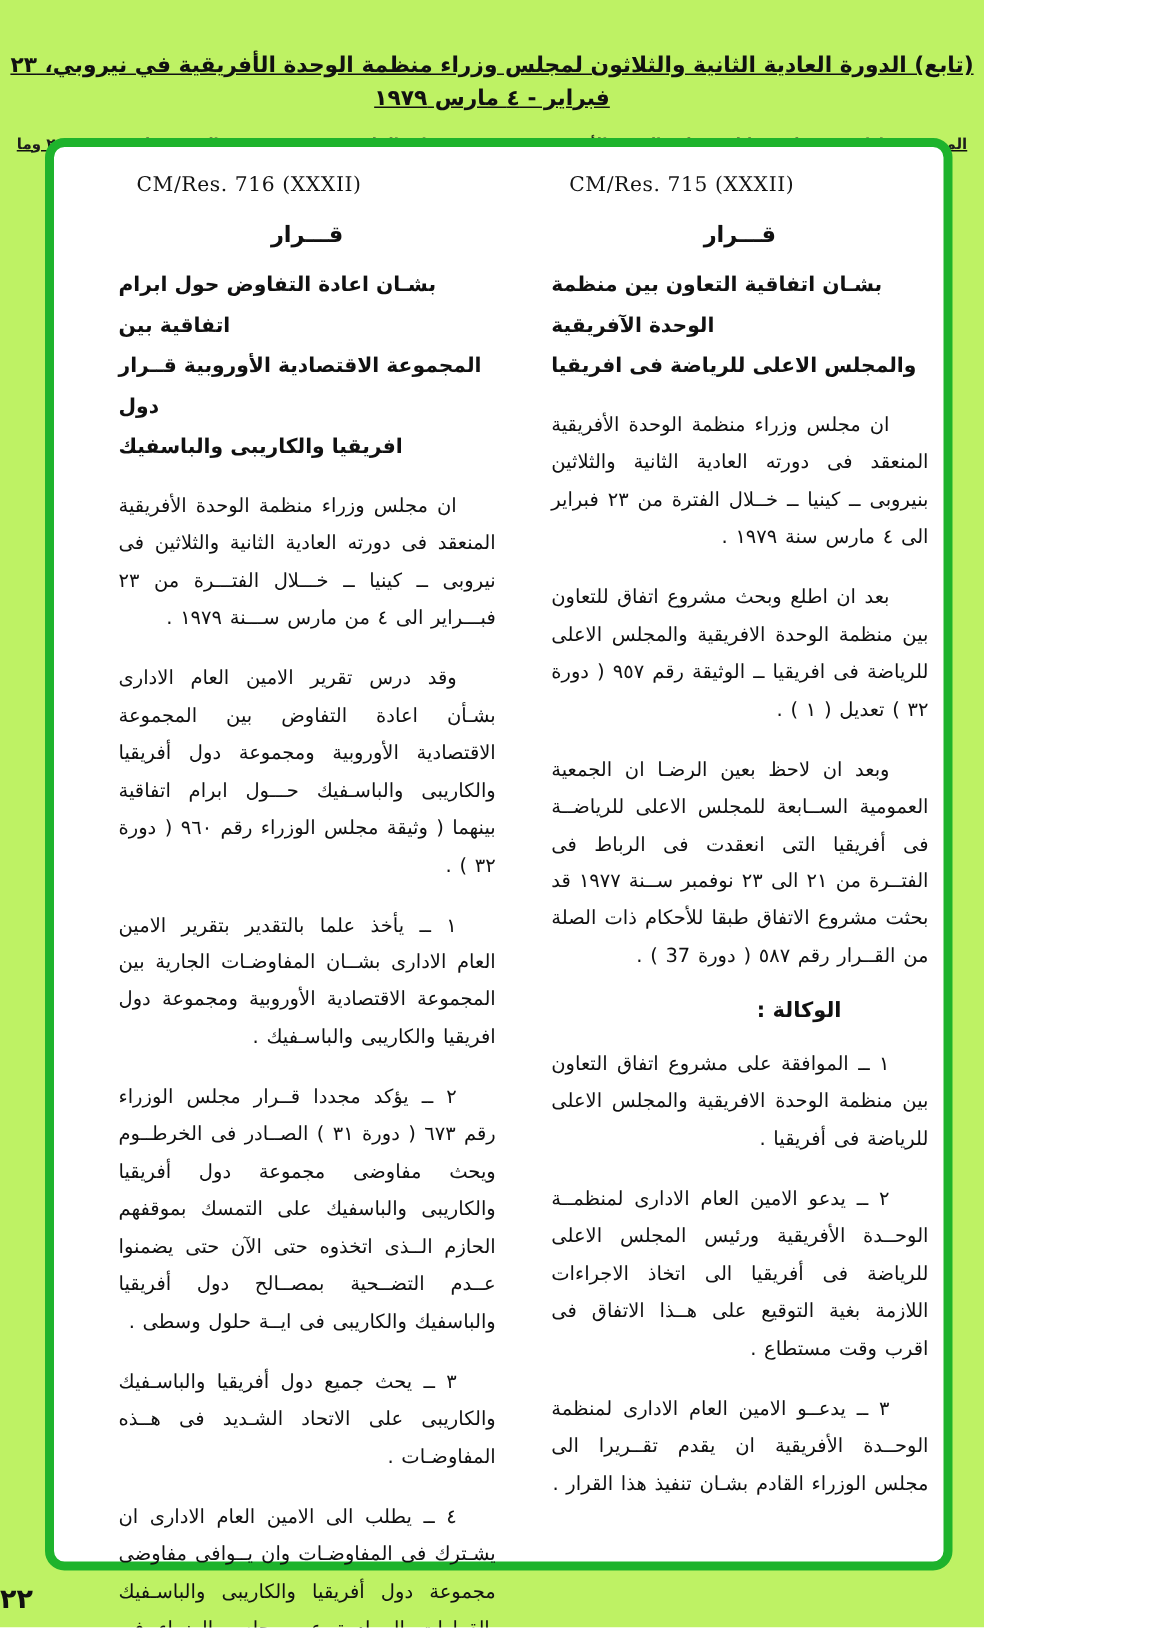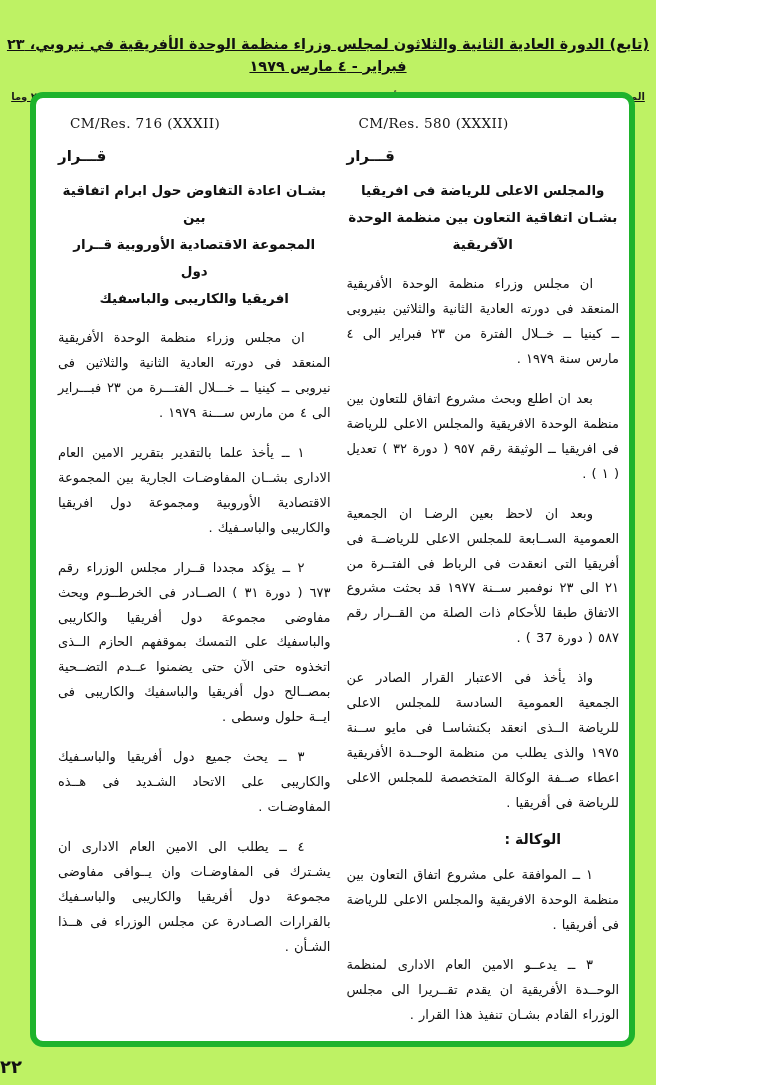--- a/index.html
+++ b/index.html
@@ -46,40 +46,41 @@
   }
   .columns {
     direction: rtl;
     display: flex;
     gap: 16px;
     height: 100%;
   }
   .col {
     width: 50%;
     direction: rtl;
+    margin-left: 21px;
   }
   .res-ref {
     direction: ltr;
     text-align: left;
     font-family: "DejaVu Serif", serif;
     font-size: 13.5px;
     letter-spacing: 0.4px;
     color: #141414;
     padding-left: 12px;
   }
   .res-heading {
-    text-align: left;
+    text-align: center;
     font-weight: 700;
     font-size: 15px;
     margin-top: 16px;
     letter-spacing: 1px;
   }
   .res-title {
     margin-top: 12px;
-    text-align: center;
+    text-align: left;
     font-weight: 700;
     font-size: 13.5px;
     line-height: 2.0;
   }
   .res-body { margin-top: 14px; }
   .res-body p {
     font-size: 13px;
     line-height: 1.92;
     text-align: justify;
     text-align-last: right;
@@ -108,47 +109,48 @@
 
   <div class="doc-header">
     <div class="line1">(تابع) الدورة العادية الثانية والثلاثون لمجلس وزراء منظمة الوحدة الأفريقية في نيروبي، ٢٣ فبراير - ٤ مارس ١٩٧٩</div>
     <div class="line2">المصدر: قرارات وتوصيات وبيانات منظمة الوحدة الأفريقية ١٩٦٣-١٩٨٣، وزارة الخارجية، جمهورية مصر العربية، ط ١٩٨٥، ص ٢٠ وما بعدها</div>
   </div>
 
   <div class="content-frame" style="border-color: rgb(30, 179, 44);">
     <div class="columns">
 
       <div class="col">
-        <div class="res-ref">CM/Res. 580 (XXXII)</div>
+        <div class="res-ref">CM/Res. 715 (XXXII)</div>
         <div class="res-heading">قـــرار</div>
         <div class="res-title">
+          <div>بشـان اتفاقية التعاون بين منظمة الوحدة الآفريقية</div>
           <div>والمجلس الاعلى للرياضة فى افريقيا</div>
-          <div>بشـان اتفاقية التعاون بين منظمة الوحدة الآفريقية</div>
         </div>
         <div class="res-body">
           <p>ان مجلس وزراء منظمة الوحدة الأفريقية المنعقد فى دورته العادية الثانية والثلاثين بنيروبى ــ كينيا ــ خــلال الفترة من ٢٣ فبراير الى ٤ مارس سنة ١٩٧٩ .</p>
           <p>بعد ان اطلع وبحث مشروع اتفاق للتعاون بين منظمة الوحدة الافريقية والمجلس الاعلى للرياضة فى افريقيا ــ الوثيقة رقم ٩٥٧ ( دورة ٣٢ ) تعديل ( ١ ) .</p>
           <p>وبعد ان لاحظ بعين الرضـا ان الجمعية العمومية الســابعة للمجلس الاعلى للرياضــة فى أفريقيا التى انعقدت فى الرباط فى الفتــرة من ٢١ الى ٢٣ نوفمبر ســنة ١٩٧٧ قد بحثت مشروع الاتفاق طبقا للأحكام ذات الصلة من القــرار رقم ٥٨٧ ( دورة 37 ) .</p>
-          <p>واذ يأخذ فى الاعتبار القرار الصادر عن الجمعية العمومية السادسة للمجلس الاعلى للرياضة الــذى انعقد بكنشاسـا فى مايو ســنة ١٩٧٥ والذى يطلب من منظمة الوحــدة الأفريقية اعطاء صــفة الوكالة المتخصصة للمجلس الاعلى للرياضة فى أفريقيا .</p>
           <div class="decides">الوكالة :</div>
           <p>١ ــ الموافقة على مشروع اتفاق التعاون بين منظمة الوحدة الافريقية والمجلس الاعلى للرياضة فى أفريقيا .</p>
+          <p>٢ ــ يدعو الامين العام الادارى لمنظمــة الوحــدة الأفريقية ورئيس المجلس الاعلى للرياضة فى أفريقيا الى اتخاذ الاجراءات اللازمة بغية التوقيع على هــذا الاتفاق فى اقرب وقت مستطاع .</p>
           <p>٣ ــ يدعــو الامين العام الادارى لمنظمة الوحــدة الأفريقية ان يقدم تقــريرا الى مجلس الوزراء القادم بشـان تنفيذ هذا القرار .</p>
         </div>
       </div>
 
       <div class="col">
         <div class="res-ref">CM/Res. 716 (XXXII)</div>
         <div class="res-heading">قـــرار</div>
         <div class="res-title">
           <div>بشـان اعادة التفاوض حول ابرام اتفاقية بين</div>
           <div>المجموعة الاقتصادية الأوروبية قــرار دول</div>
           <div>افريقيا والكاريبى والباسفيك</div>
         </div>
         <div class="res-body">
           <p>ان مجلس وزراء منظمة الوحدة الأفريقية المنعقد فى دورته العادية الثانية والثلاثين فى نيروبى ــ كينيا ــ خـــلال الفتـــرة من ٢٣ فبـــراير الى ٤ من مارس ســـنة ١٩٧٩ .</p>
+          <p>وقد درس تقرير الامين العام الادارى بشـأن اعادة التفاوض بين المجموعة الاقتصادية الأوروبية ومجموعة دول أفريقيا والكاريبى والباسـفيك حـــول ابرام اتفاقية بينهما ( وثيقة مجلس الوزراء رقم ٩٦٠ ( دورة ٣٢ ) .</p>
           <p>١ ــ يأخذ علما بالتقدير بتقرير الامين العام الادارى بشــان المفاوضـات الجارية بين المجموعة الاقتصادية الأوروبية ومجموعة دول افريقيا والكاريبى والباسـفيك .</p>
           <p>٢ ــ يؤكد مجددا قــرار مجلس الوزراء رقم ٦٧٣ ( دورة ٣١ ) الصــادر فى الخرطــوم ويحث مفاوضى مجموعة دول أفريقيا والكاريبى والباسفيك على التمسك بموقفهم الحازم الــذى اتخذوه حتى الآن حتى يضمنوا عــدم التضــحية بمصــالح دول أفريقيا والباسفيك والكاريبى فى ايــة حلول وسطى .</p>
           <p>٣ ــ يحث جميع دول أفريقيا والباسـفيك والكاريبى على الاتحاد الشـديد فى هــذه المفاوضـات .</p>
           <p>٤ ــ يطلب الى الامين العام الادارى ان يشـترك فى المفاوضـات وان يــوافى مفاوضى مجموعة دول أفريقيا والكاريبى والباسـفيك بالقرارات الصـادرة عن مجلس الوزراء فى هــذا الشـأن .</p>
         </div>
       </div>
 
     </div>
   </div>
 

